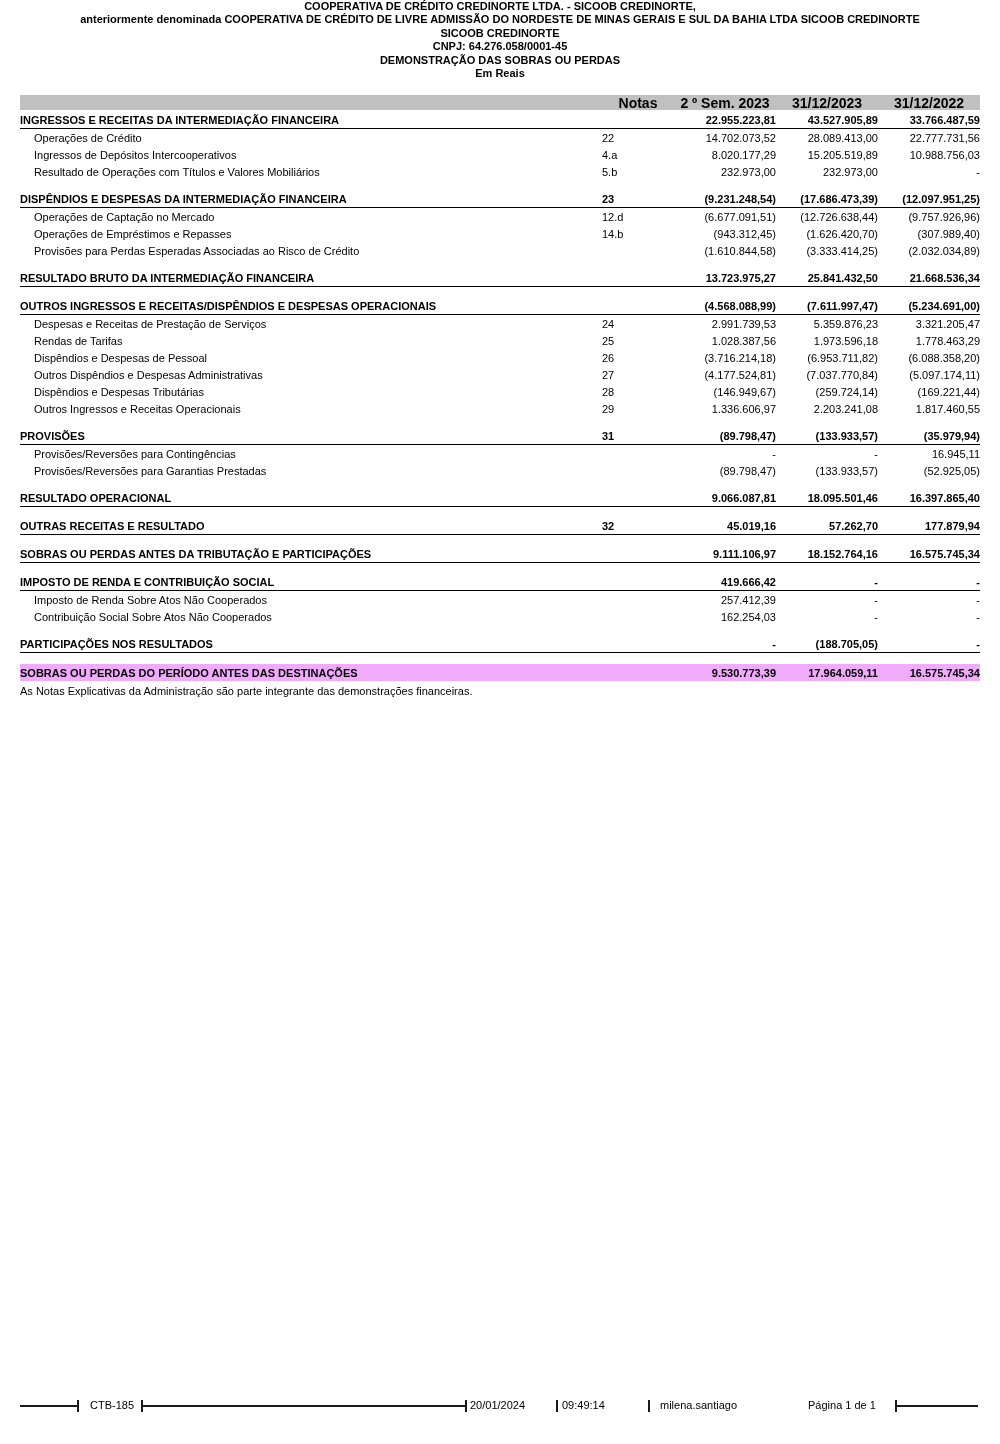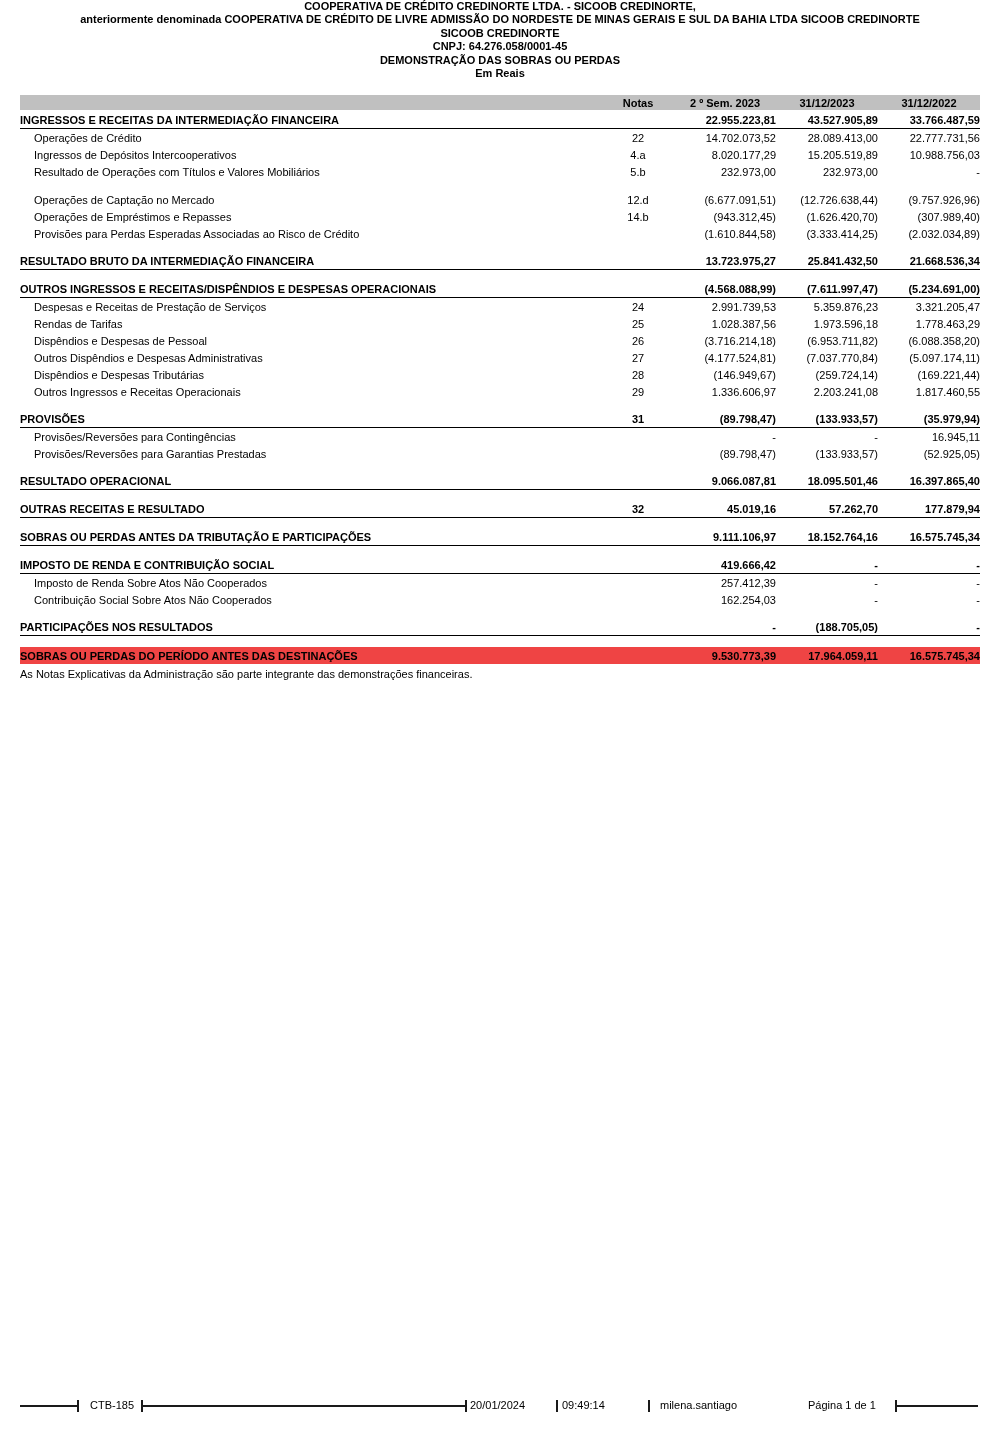--- a/index.html
+++ b/index.html
@@ -19,36 +19,36 @@
     font-size:11px;
     line-height:13.4px;
   }
 
   
   .fin-table { margin:15px 20px 0 20px; }
 
   .t-head {
     display:flex; align-items:center;
     background:#c0c0c0;
-    font-weight:bold; font-size:11px;
+    font-weight:bold; font-size:14px;
     height:15px;
     margin-bottom:2px;
   }
   .t-row {
     display:flex; align-items:center;
     font-size:11px;
     height:17px;
   }
   .t-row.section { font-weight:bold; border-bottom:1.8px solid #000; }
-  .t-row.total   { font-weight:bold; background:#ef4444; }
+  .t-row.total   { font-weight:bold; background:#f0abfc; }
   .t-row.spacer  { height:11px; }
 
   .c-label { flex:1; white-space:nowrap; overflow:hidden; }
   .t-row.item .c-label { padding-left:14px; }
-  .c-notas { width:72px; text-align:center; }
+  .c-notas { width:72px; text-align:left; }
   .c-val   { width:102px; text-align:right; white-space:nowrap; }
   .t-head .c-val, .t-head .c-notas { text-align:center; }
 
   
   .foot-note {
     margin:4px 20px 0 20px;
     font-size:11px;
   }
 
   
@@ -107,20 +107,27 @@
           <span class="c-val">10.988.756,03</span>
         </div>
         <div class="t-row item">
           <span class="c-label">Resultado de Operações com Títulos e Valores Mobiliários</span>
           <span class="c-notas">5.b</span>
           <span class="c-val">232.973,00</span>
           <span class="c-val">232.973,00</span>
           <span class="c-val">-</span>
         </div>
         <div class="t-row spacer"></div>
+        <div class="t-row section">
+          <span class="c-label">DISPÊNDIOS E DESPESAS DA INTERMEDIAÇÃO FINANCEIRA</span>
+          <span class="c-notas">23</span>
+          <span class="c-val">(9.231.248,54)</span>
+          <span class="c-val">(17.686.473,39)</span>
+          <span class="c-val">(12.097.951,25)</span>
+        </div>
         <div class="t-row item">
           <span class="c-label">Operações de Captação no Mercado</span>
           <span class="c-notas">12.d</span>
           <span class="c-val">(6.677.091,51)</span>
           <span class="c-val">(12.726.638,44)</span>
           <span class="c-val">(9.757.926,96)</span>
         </div>
         <div class="t-row item">
           <span class="c-label">Operações de Empréstimos e Repasses</span>
           <span class="c-notas">14.b</span>

